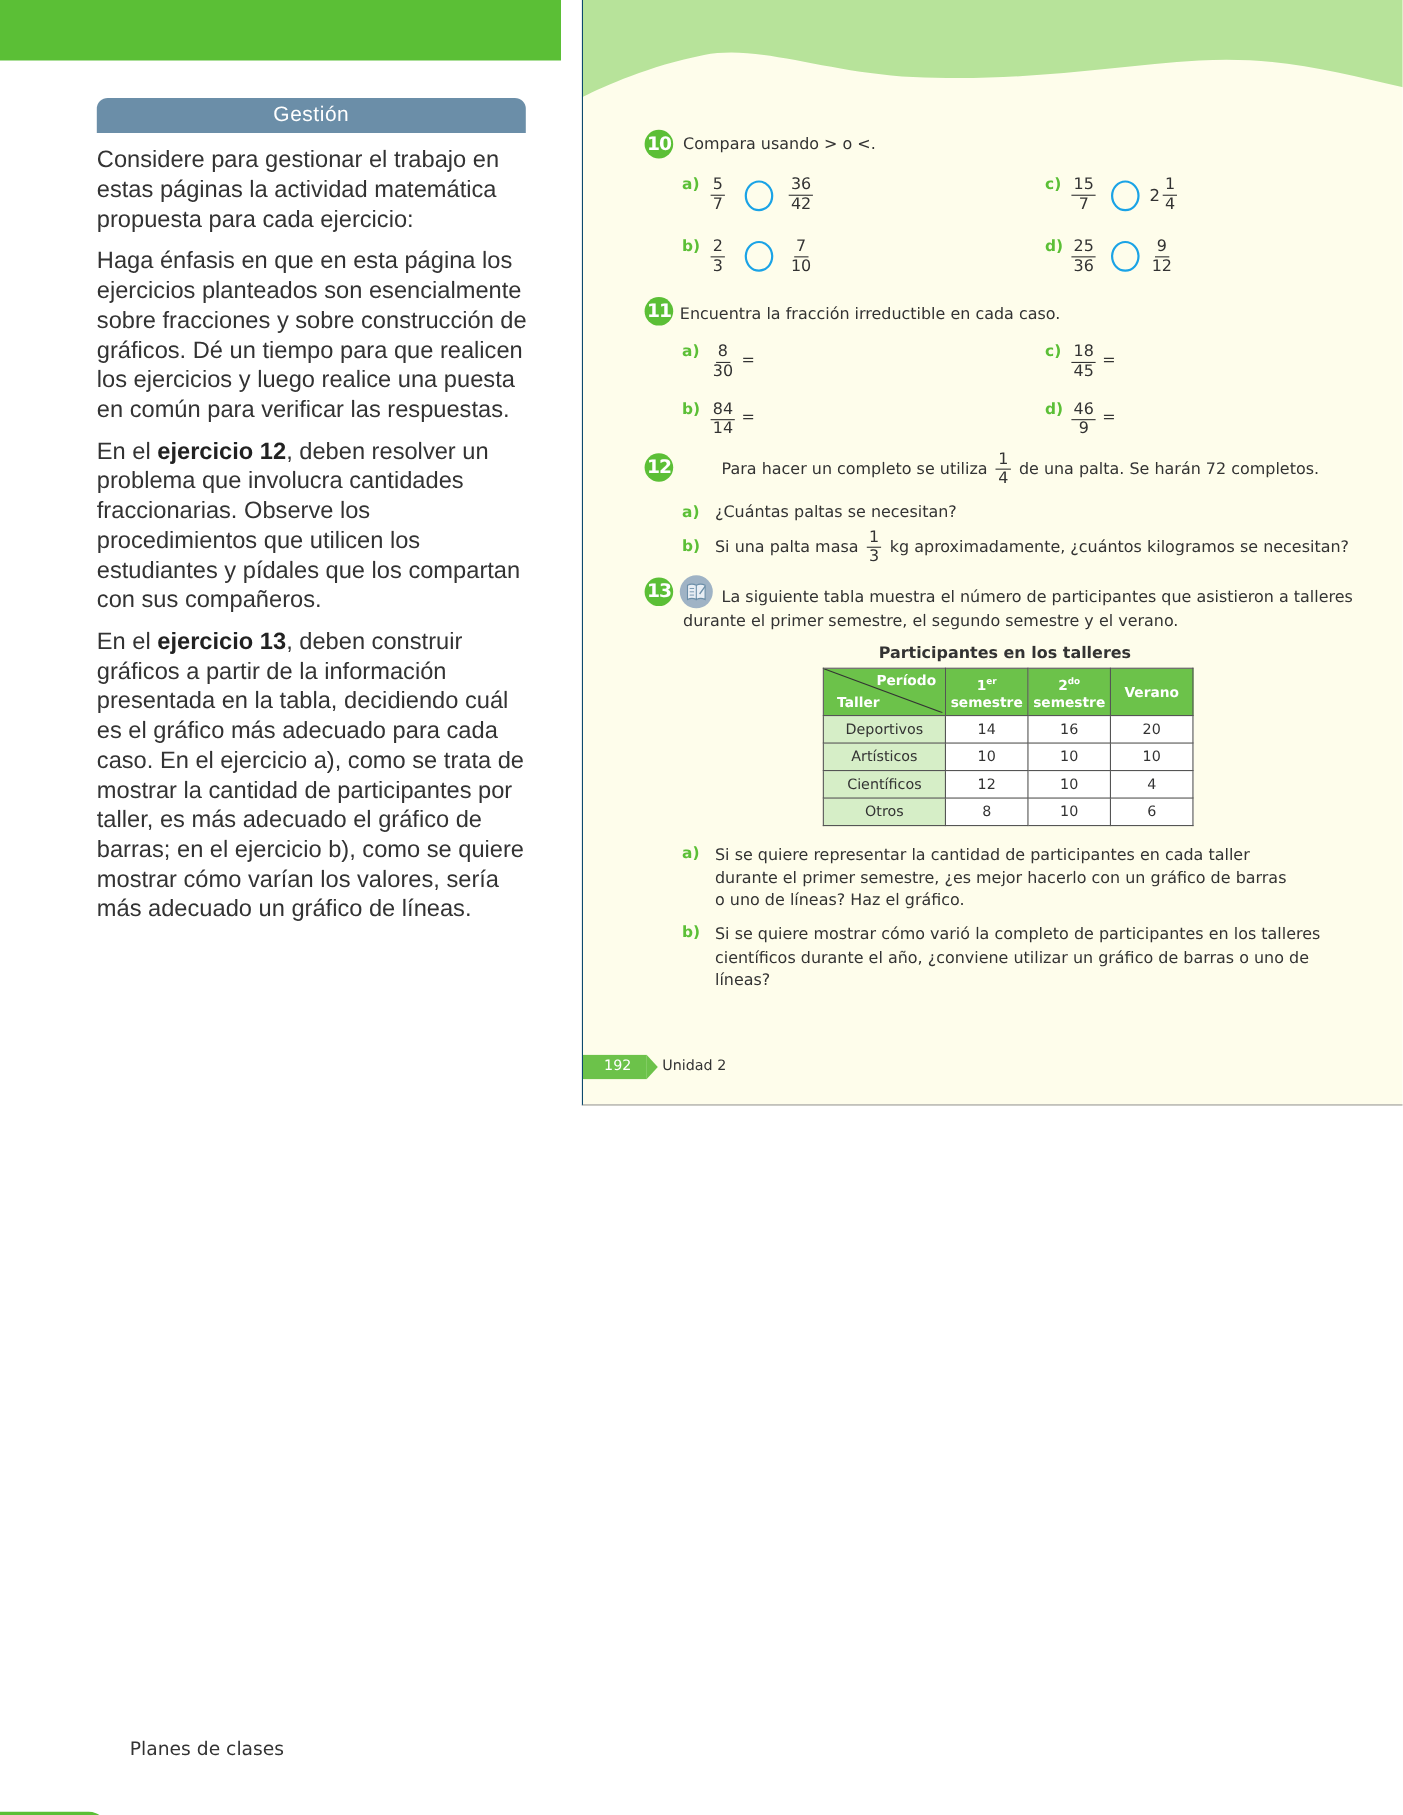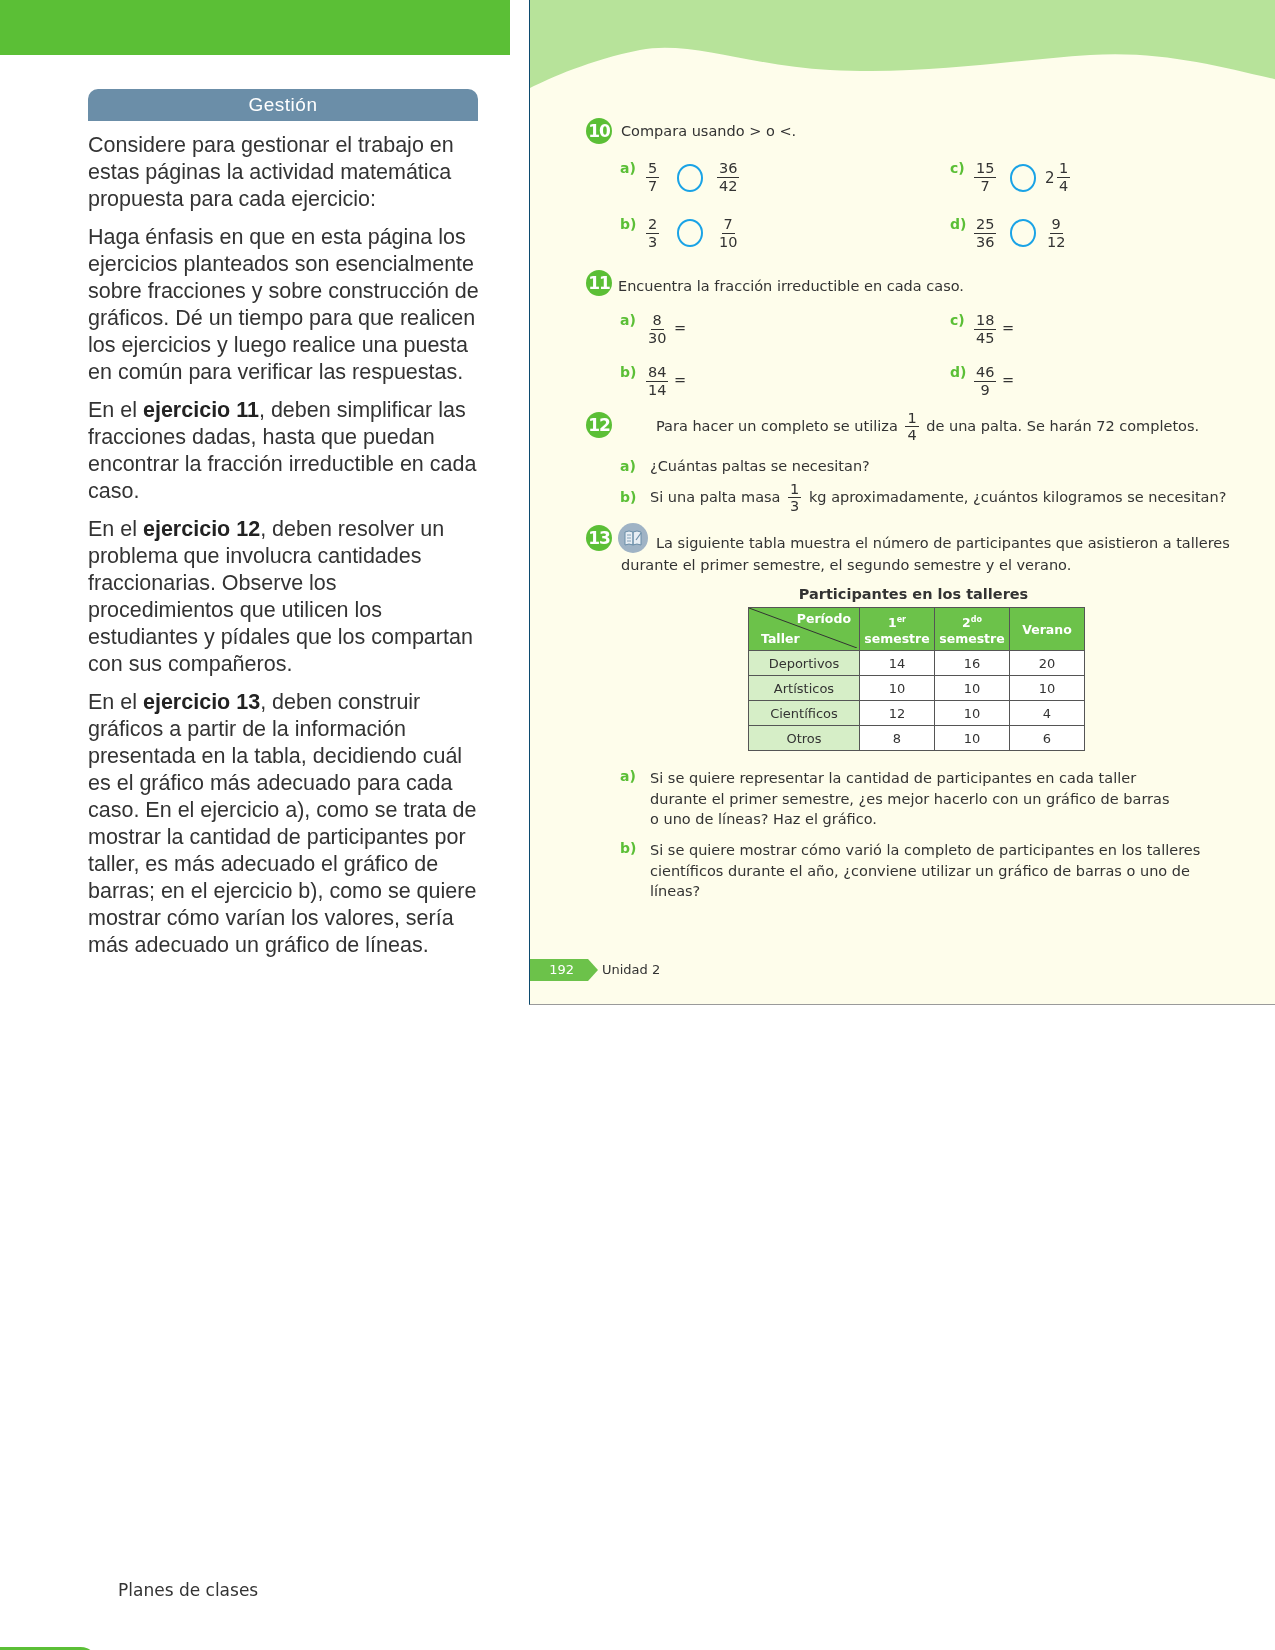--- a/index.html
+++ b/index.html
@@ -59,21 +59,20 @@
 </style>
 </head>
 <body>
 
 <div class="topbar"></div>
 
 <div class="gestion-head">Gestión</div>
 <div class="left-col">
   <p>Considere para gestionar el trabajo en estas páginas la actividad matemática propuesta para cada ejercicio:</p>
   <p>Haga énfasis en que en esta página los ejercicios planteados son esencialmente sobre fracciones y sobre construcción de gráficos. Dé un tiempo para que realicen los ejercicios y luego realice una puesta en común para verificar las respuestas.</p>
-  <p><span>En el </span><b>ejercicio 11</b><span>, deben simplificar las fracciones dadas, hasta que puedan encontrar la fracción irreductible en cada caso.</span></p>
   <p><span>En el </span><b>ejercicio 12</b><span>, deben resolver un problema que involucra cantidades fraccionarias. Observe los procedimientos que utilicen los estudiantes y pídales que los compartan con sus compañeros.</span></p>
   <p><span>En el </span><b>ejercicio 13</b><span>, deben construir gráficos a partir de la información presentada en la tabla, decidiendo cuál es el gráfico más adecuado para cada caso. En el ejercicio a), como se trata de mostrar la cantidad de participantes por taller, es más adecuado el gráfico de barras; en el ejercicio b), como se quiere mostrar cómo varían los valores, sería más adecuado un gráfico de líneas.</span></p>
 </div>
 
 <div class="student">
   <svg class="wave" viewBox="0 0 767 95" preserveAspectRatio="none">
     <path d="M0,0 H767 V84 C700,70 640,50 560,55 C480,60 400,75 300,70 C220,66 160,40 110,50 C60,60 20,78 0,88 Z" fill="#b7e39a"></path>
   </svg>
 
   <div class="num-badge" style="left:56px;top:118px;">10</div>

